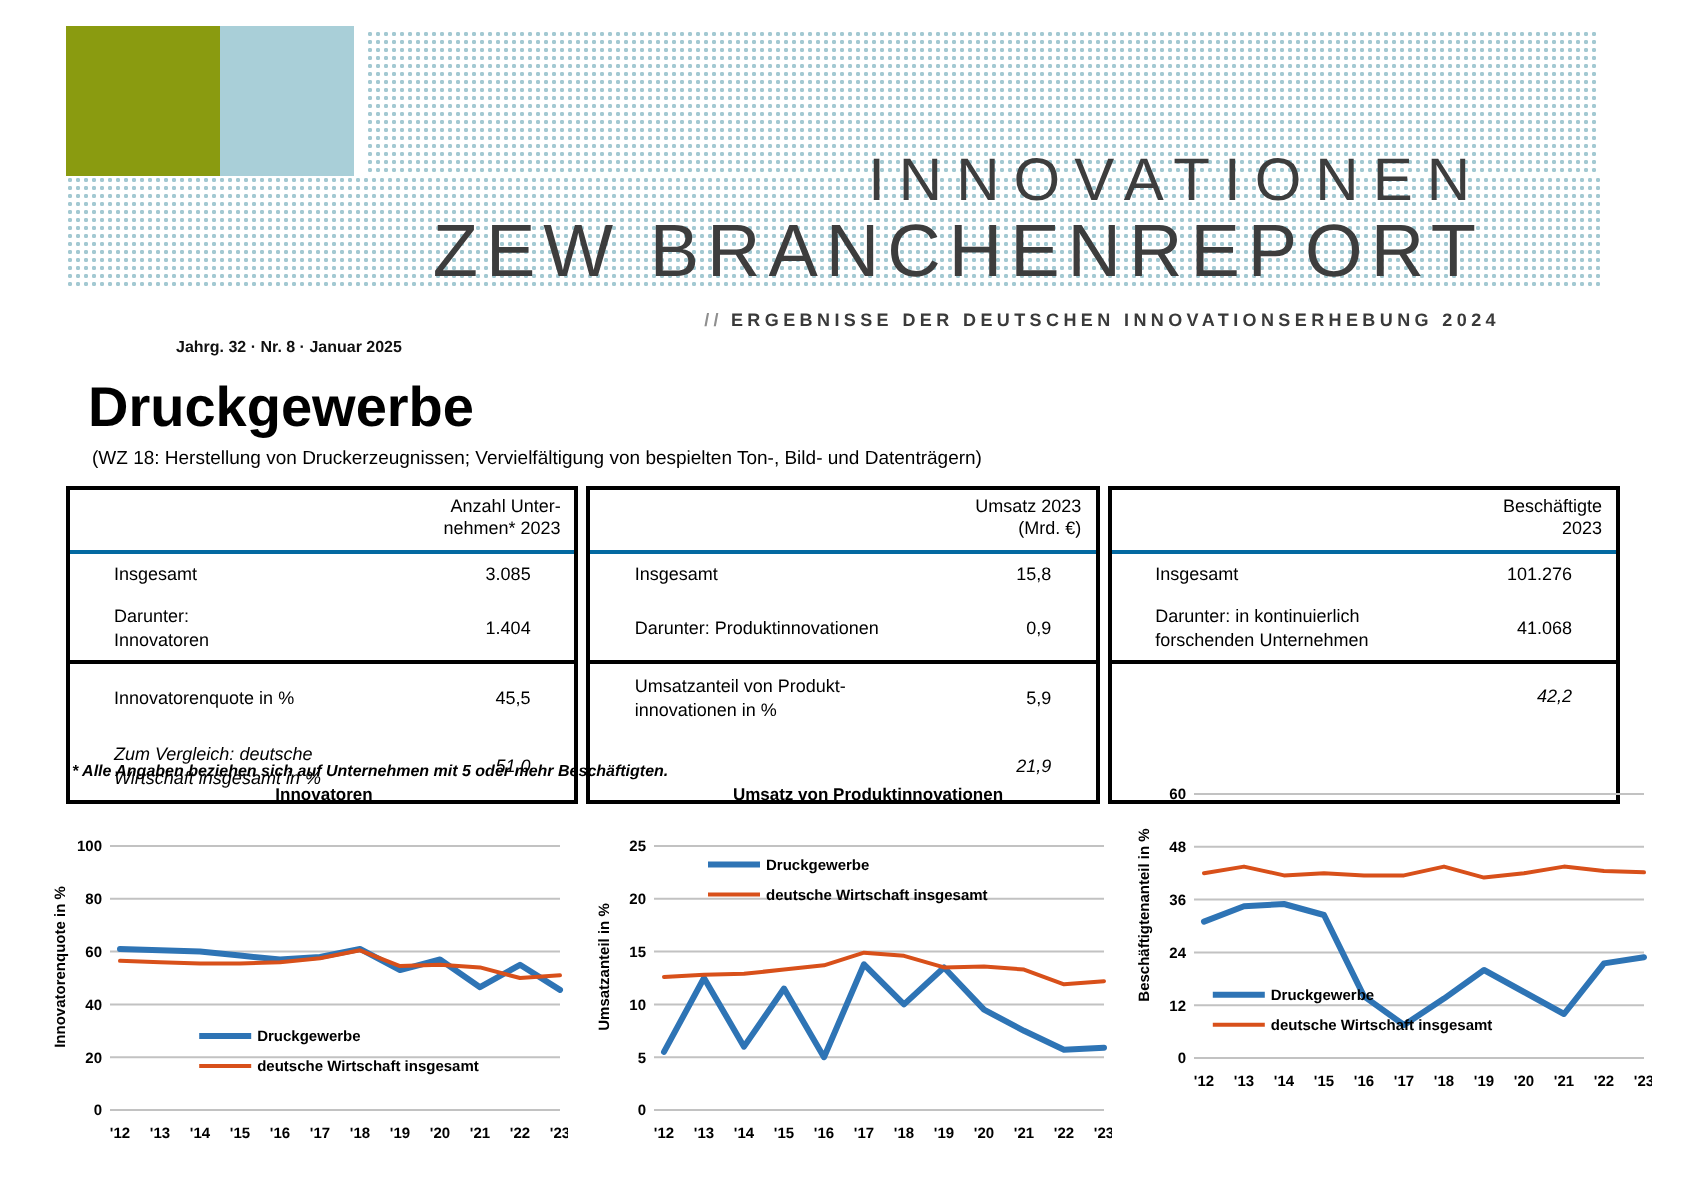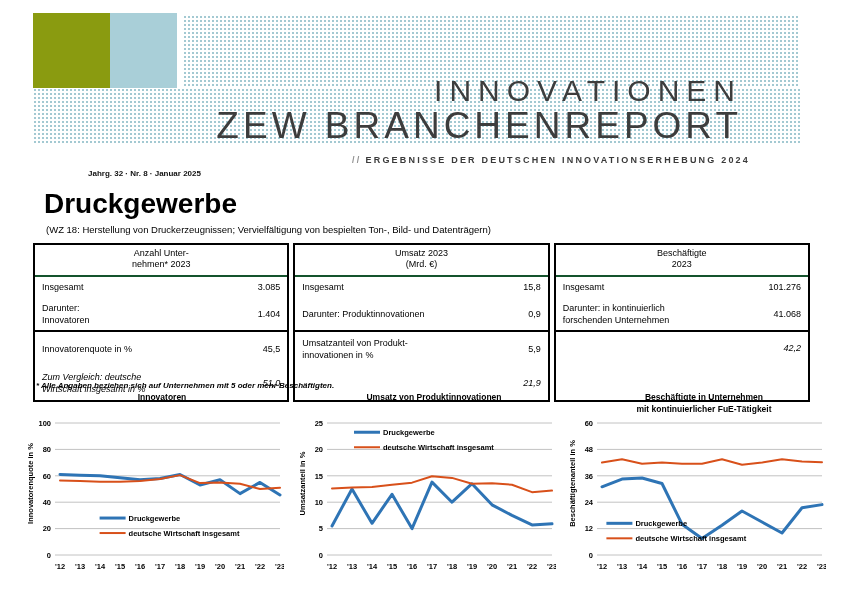--- a/index.html
+++ b/index.html
@@ -22,23 +22,23 @@
   .tagline .pre{color:#8f8f8f;margin-right:4px;}
   .jahrg{position:absolute;left:88px;top:169px;font-size:8px;font-weight:bold;color:#111;}
 
   
   .h1{position:absolute;left:44px;top:188px;font-size:28px;font-weight:bold;color:#000;}
   .h1sub{position:absolute;left:46px;top:224px;font-size:9.5px;color:#000;}
 
   
   .tables-row{position:absolute;left:33px;top:243px;width:777px;display:flex;gap:4px;}
   .sum-table{flex:1;border:2px solid #000;background:#fff;font-size:9px;line-height:1.25;}
-  .sum-th{border-bottom:2px solid #14532d;text-align:center;padding:3px 7px 4px;white-space:pre-line;min-height:23px;}
+  .sum-th{border-bottom:2px solid #0369a1;text-align:right;padding:3px 7px 4px;white-space:pre-line;min-height:23px;}
   .sum-sec.sec2{border-top:2px solid #000;}
-  .trow{display:flex;justify-content:space-between;align-items:center;padding:2px 7px;}
+  .trow{display:flex;justify-content:space-between;align-items:center;padding:2px 22px;}
   .tlab{white-space:pre-line;text-align:left;}
   .tval{text-align:right;padding-left:4px;}
   .trow.it{font-style:italic;}
   .row00{min-height:18px}.row01{min-height:27px}.row10{min-height:31px}.row11{min-height:29px}
   .footnote{position:absolute;left:36px;top:381px;font-size:8px;font-style:italic;font-weight:bold;}
 
   
   .chart{position:absolute;top:391px;width:268px;}
   #chart1{left:20px}#chart2{left:292px}#chart3{left:562px}
   .chart-title{height:26px;text-align:center;font-size:8.5px;font-weight:bold;
@@ -230,24 +230,20 @@
           <g>
             <line x1="48" x2="74" y1="15.24" y2="15.24" stroke="#2E74B5" stroke-width="3"></line>
             <text x="77" y="17.94" font-size="7.5" font-weight="bold">Druckgewerbe</text>
             <line x1="48" x2="74" y1="30.240000000000002" y2="30.240000000000002" stroke="#D8501A" stroke-width="2"></line>
             <text x="77" y="32.940000000000005" font-size="7.5" font-weight="bold">deutsche Wirtschaft insgesamt</text>
           </g>
         </svg>
       </div>
     </div>
   <div class="chart" id="chart3">
-      <div class="chart-title">
-        <div>Beschäftigte in Unternehmen</div>
-        <div>mit kontinuierlicher FuE-Tätigkeit</div>
-      </div>
       <div class="chart-body">
         <div class="ylab">Beschäftigtenanteil in %</div>
         <svg width="250" height="166" class="plot-svg">
           <g>
             <line x1="21" x2="246" y1="138" y2="138" stroke="#c2c2c2" stroke-width="1"></line>
             <text x="17" y="140.7" text-anchor="end" font-size="7.5" font-weight="bold">0</text>
             <line x1="21" x2="246" y1="111.6" y2="111.6" stroke="#c2c2c2" stroke-width="1"></line>
             <text x="17" y="114.3" text-anchor="end" font-size="7.5" font-weight="bold">12</text>
             <line x1="21" x2="246" y1="85.19999999999999" y2="85.19999999999999" stroke="#c2c2c2" stroke-width="1"></line>
             <text x="17" y="87.89999999999999" text-anchor="end" font-size="7.5" font-weight="bold">24</text>

